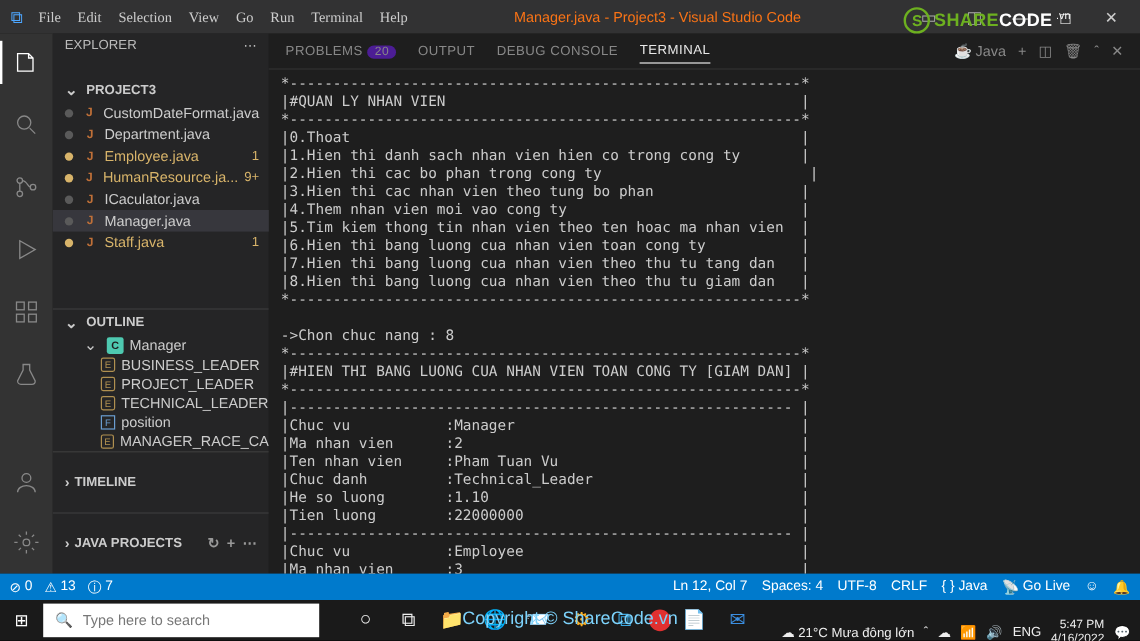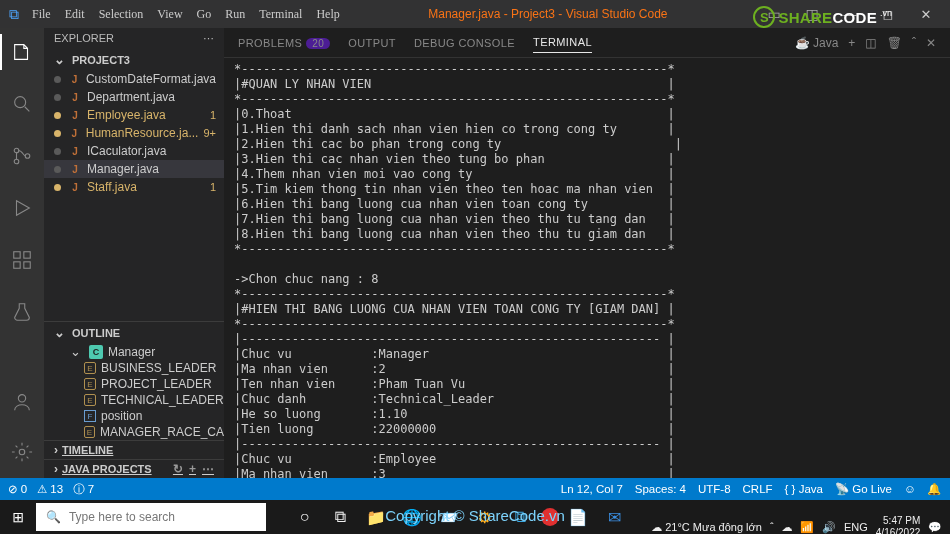--- a/index.html
+++ b/index.html
@@ -34,30 +34,30 @@
   .sidebar .explorer-head { display:flex; justify-content:space-between; padding:4px 10px; font-size:11px; color:#bbb;}
   .sidebar .files { flex:0 0 auto;}
   .sidebar .file { display:flex; align-items:center; padding:2px 8px 2px 24px; font-size:12px; color:#ccc; gap:5px; position:relative;}
   .sidebar .file.modified { color:#d8b46a;}
   .sidebar .file .dot { position:absolute; left:10px; width:7px; height:7px; border-radius:50%; background:#5a5a5a;}
   .sidebar .file .dot.m { background:#d8b46a;}
   .sidebar .file.active { background:#37373d;}
   .sidebar .file .badge { margin-left:auto; font-size:11px; color:#d8b46a;}
   .sidebar .ficon { width:14px; height:14px; display:inline-flex; align-items:center; justify-content:center;}
   .sidebar .ficon.java { color:#c07038; font-size:10px; font-weight:bold;}
-  .sidebar .proj { font-weight:600; padding:3px 10px; display:flex; align-items:center; gap:4px; font-size:11px;}
+  .sidebar .proj { font-weight:600; padding:3px 10px; display:flex; align-items:center; gap:4px; font-size:11px;margin-top:15px;}
   .sidebar .fill { flex:1;}
   .sidebar .outline { border-top:1px solid #3c3c3c; font-size:12px;}
   .sidebar .outline .hdr { padding:3px 10px; display:flex; align-items:center; gap:4px; font-size:11px; font-weight:600;}
   .sidebar .outline .node { padding:1px 0 1px 26px; display:flex; align-items:center; gap:5px; font-size:12px;}
   .sidebar .outline .node.sub { padding-left:40px;}
   .sidebar .outline .cicon { width:14px; height:14px; background:#4ec9b0; border-radius:2px; font-size:9px; color:#1e1e1e; display:flex; align-items:center; justify-content:center; font-weight:bold;}
   .sidebar .outline .eicon { width:12px; height:12px; border:1px solid #b09050; border-radius:2px; font-size:8px; color:#b09050; display:flex;align-items:center;justify-content:center;}
   .sidebar .outline .ficon2 { width:12px; height:12px; border:1px solid #6a9dd0; color:#6a9dd0; display:flex;align-items:center;justify-content:center; font-size:8px;}
-  .sidebar .bottom-section { border-top:1px solid #3c3c3c; padding:2px 10px; font-size:11px; font-weight:600; display:flex; align-items:center;text-decoration:underline;}
+  .sidebar .bottom-section { border-top:1px solid #3c3c3c; padding:18px 10px; font-size:11px; font-weight:600; display:flex; align-items:center;}
   .sidebar .bottom-section .icons { margin-left:auto; display:flex; gap:6px; color:#999; font-size:12px;}
   
   
   .main { flex:1; display:flex; flex-direction:column; background:#1e1e1e; min-width:0;}
   .panel-tabs { height:30px; display:flex; align-items:center; gap:18px; padding:0 14px; color:#888; font-size:11px; border-bottom:1px solid #333;}
   .panel-tabs .tab { padding:4px 0; letter-spacing:0.4px;}
   .panel-tabs .tab.active { color:#e8e8e8; border-bottom:1px solid #e8e8e8;}
   .panel-tabs .count { background:#4c1d95; border-radius:8px; padding:0 6px; font-size:10px; margin-left:4px;}
   .panel-tabs .right { margin-left:auto; display:flex; gap:10px; align-items:center; color:#888; font-size:12px;}
   .panel-tabs .right .java { display:flex; align-items:center; gap:3px;}

